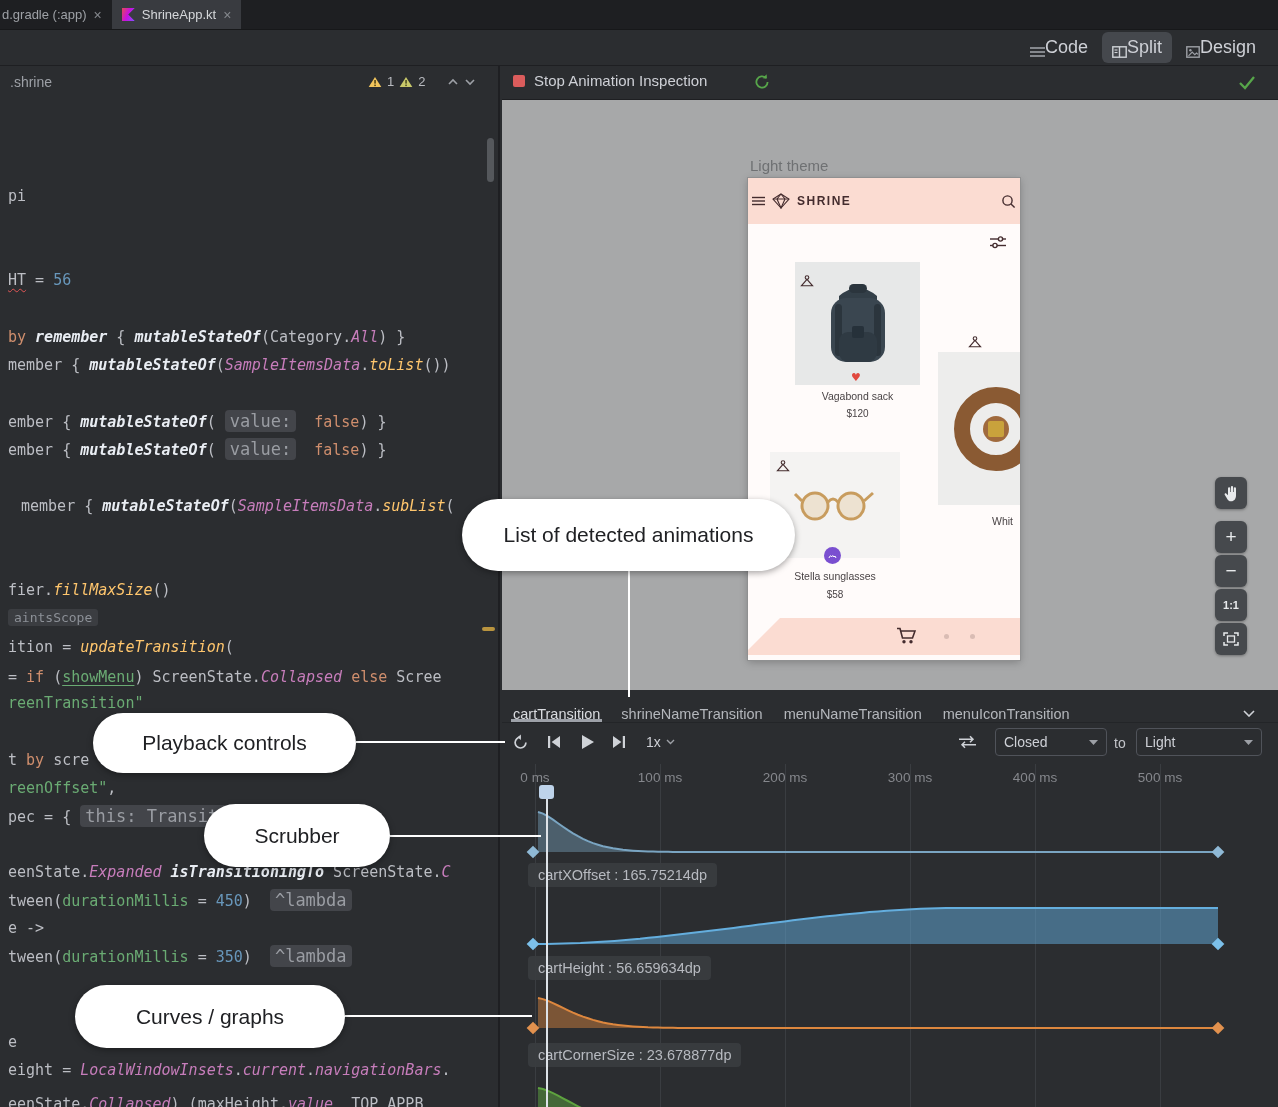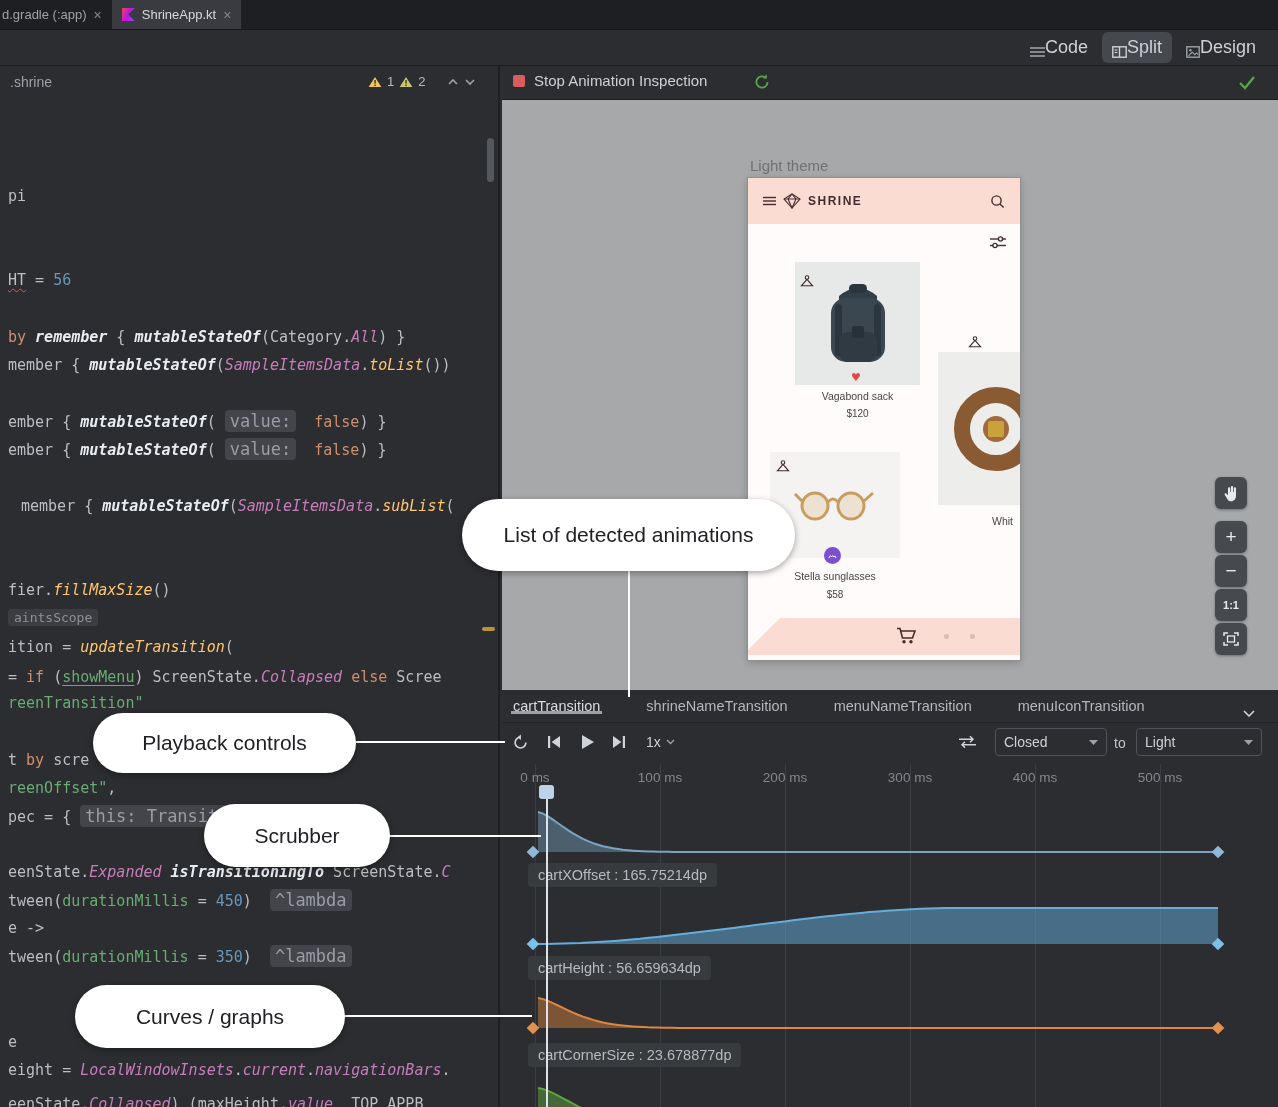--- a/index.html
+++ b/index.html
@@ -56,21 +56,21 @@
   .stop-label{font-size:15px;color:#ced0d6}
   .refresh-btn{position:absolute;left:753px;top:73px}
   .check-icon{position:absolute;left:1238px;top:74px}
 
   
   .preview{position:absolute;left:502px;top:100px;width:776px;height:590px;background:#a7a8a9}
   .theme-label{position:absolute;left:750px;top:157px;font-size:15px;color:#6f7173}
   .phone{position:absolute;left:748px;top:178px;width:272px;height:482px;background:#fffbfa;overflow:hidden;
          box-shadow:0 0 0 1px #8f9091,0 2px 8px rgba(0,0,0,.25)}
   .shrine-header{position:absolute;left:0;top:0;width:100%;height:46px;background:#fbdcd2;
-                 display:flex;align-items:center;padding:0 15px;gap:7px}
+                 display:flex;align-items:center;padding:0 4px;gap:7px}
   .shrine-title{font-size:12px;font-weight:bold;letter-spacing:1.5px;color:#442c2e}
   .mr-auto{margin-left:auto}
   .tune-wrap{position:absolute;right:14px;top:57px}
   .pimg{position:absolute;overflow:hidden;display:flex;align-items:center;justify-content:center}
   .img-backpack{left:47px;top:84px;width:125px;height:123px;background:#e7e8e8}
   .img-belt{left:190px;top:174px;width:82px;height:153px;background:#ededec}
   .img-sun{left:22px;top:274px;width:130px;height:106px;background:#f4f3f2}
   .hang{position:absolute}
   .pname{position:absolute;text-align:center;font-size:10.5px;color:#4a4446}
   .pprice{position:absolute;text-align:center;font-size:10px;color:#4a4446}
@@ -83,22 +83,22 @@
   .bb-dot{position:absolute;top:16px;width:5px;height:5px;border-radius:50%;background:rgba(68,44,46,.18)}
 
   
   .zbtn{position:absolute;left:1215px;width:32px;height:32px;background:#46494d;border-radius:6px;
         display:flex;align-items:center;justify-content:center;color:#e8eaec;
         box-shadow:0 1px 3px rgba(0,0,0,.35);font-size:19px}
   .zbtn.small-text{font-size:11px;font-weight:bold}
 
   
   .anim-panel{position:absolute;left:502px;top:690px;width:776px;height:417px;background:#2b2d30}
-  .anim-tabs{position:absolute;left:502px;top:690px;width:776px;height:33px;display:flex;align-items:center;
-             padding-left:11px;gap:46px;border-bottom:1px solid #232528}
+  .anim-tabs{position:absolute;left:502px;top:690px;width:776px;height:33px;display:flex;align-items:flex-end;
+             padding-left:11px;gap:21px;border-bottom:1px solid #232528}
   .anim-tab{font-size:14.5px;color:#b4b7bc;display:flex;align-items:center;position:relative}
   .anim-tab.selected{color:#d9dbdf}
   .anim-tab.selected::after{content:"";position:absolute;left:-2px;right:-2px;bottom:0;height:3px;background:#9da1a8}
   .tabs-chevron{position:absolute;left:1243px;top:703px}
 
   .pb{position:absolute;top:730px;width:26px;height:24px;display:flex;align-items:center;justify-content:center}
   .speed{position:absolute;left:646px;top:734px;display:flex;align-items:center;gap:5px;font-size:14px;color:#ced0d6}
   .combo{position:absolute;top:728px;height:28px;border:1px solid #50535a;border-radius:4px;background:#2b2d30;
          display:flex;align-items:center;padding:0 8px;font-size:14px;color:#ced0d6;gap:8px}
   .combo .caret{margin-left:auto}

